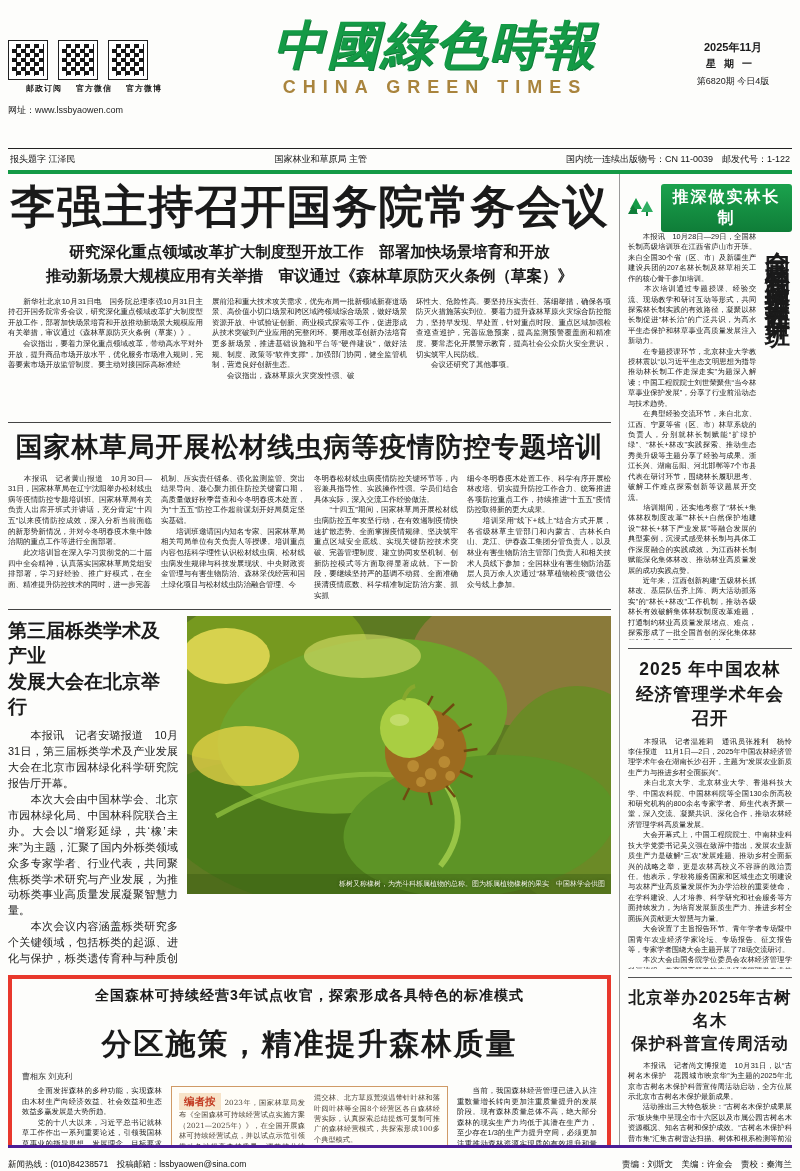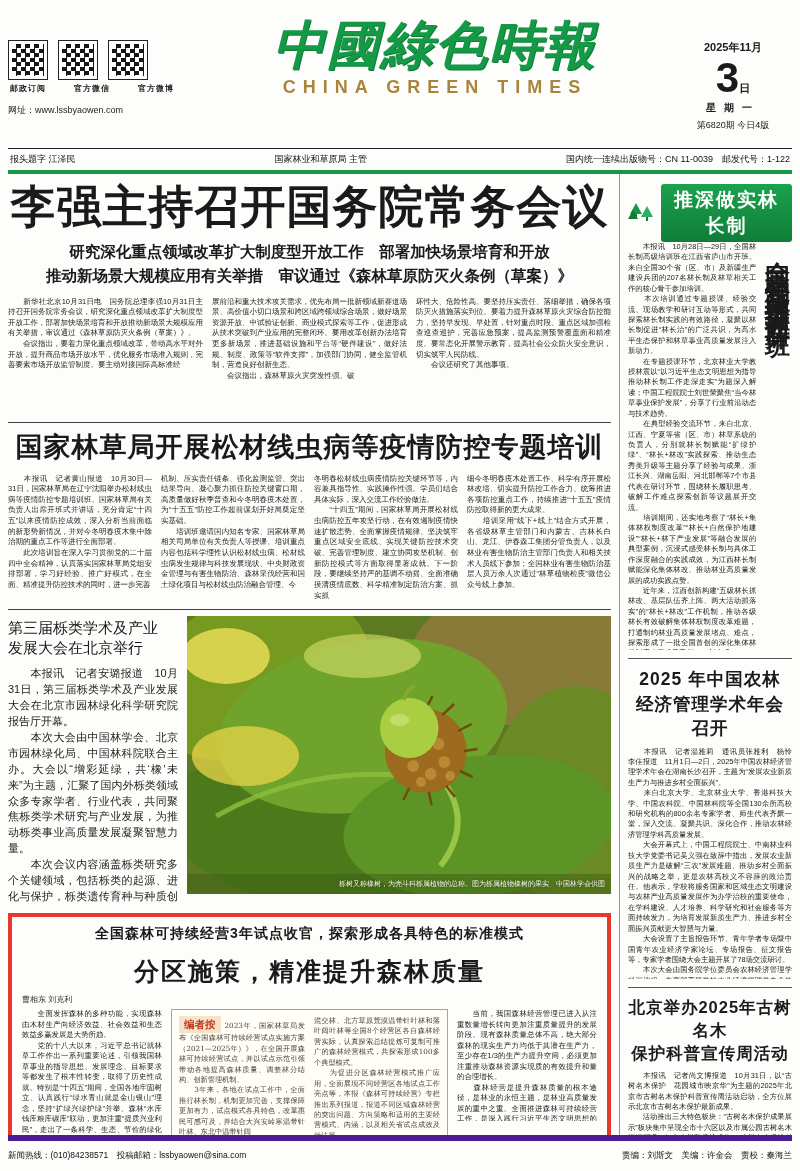--- a/index.html
+++ b/index.html
@@ -9,21 +9,21 @@
     width:800px; height:1171px; margin:0 auto; background:#fdfdfb;
     padding:8px 8px 0 8px; overflow:hidden; position:relative;
   }
   
   .masthead { display:flex; align-items:flex-start; padding:10px 0 0 0; height:140px; }
   .qr-block { width:188px; padding-top:22px; }
   .qr-row { display:flex; gap:10px; }
   .qr { width:40px; height:40px; border:1px solid #222; padding:3px; background:#fff; }
   .qr-inner { width:100%; height:100%;
     background:repeating-conic-gradient(#161616 0% 25%, #ffffff 0% 50%) 0 0 / 9px 9px; }
-  .qr-labels { display:flex; gap:24px; margin-top:3px; }
+  .qr-labels { display:flex; gap:10px; margin-top:3px;margin-left:16px; }
   .qr-labels span { width:40px; text-align:center; font-size:8px; font-weight:700; letter-spacing:1px; }
   .site { margin-top:10px; font-size:9px; color:#222; }
   .title-block { flex:1; text-align:center; }
   .cn-title { font-family:"DejaVu Serif", serif; font-style:italic; font-weight:900;
     font-size:52px; line-height:1.05; color:#149a46; letter-spacing:2px;
     text-shadow:1px 1px 0 #0f7d38; }
   .en-title { margin-top:4px; font-size:18px; font-weight:800; letter-spacing:7px; color:#a9843d; }
   .date-block { width:118px; text-align:center; padding-top:22px; }
   .date-l1 { font-size:11px; font-weight:700; }
   .date-day { font-size:42px; font-weight:700; line-height:1; margin-top:2px; }
@@ -39,58 +39,58 @@
   .h1 { text-align:center; font-weight:900; font-size:45px; letter-spacing:1px; margin-top:8px; line-height:1.1;}
   .subhead { text-align:center; font-weight:700; font-size:15.5px; line-height:1.55; margin-top:8px; white-space:pre-line; }
   .cols { display:flex; gap:9px; margin-top:9px; }
   .cols > div { flex:1; font-size:7.5px; line-height:1.42; text-align:justify;
     white-space:pre-line; color:#1c1c1c; overflow:hidden; }
   .rule { border-top:1px solid #444; margin:9px 0 6px 0; }
   .h2 { text-align:center; font-weight:800; font-size:27px; letter-spacing:1px; margin-top:4px; }
   .a1-body { height:116px; } .a2-body { height:126px; }
   .row3 { display:flex; margin-top:4px; }
   .art3 { width:170px; }
-  .h3 { font-weight:400; font-size:15px; line-height:1.35; white-space:pre-line; margin:2px 0 8px 0; }
+  .h3 { font-weight:700; font-size:19px; line-height:1.35; white-space:pre-line; margin:2px 0 8px 0; }
   .art3-body { font-size:11px; line-height:1.45; text-align:justify; white-space:pre-line; height:238px; overflow:hidden;}
   .photo-wrap { flex:1; margin-left:9px; position:relative; height:278px; overflow:hidden; }
   .photo-wrap svg { width:100%; height:100%; display:block; }
   .caption { position:absolute; right:6px; bottom:5px; font-size:7px; color:#f4f7e8;
     text-shadow:0 0 3px rgba(40,60,10,.9); }
   
   .feature { border:4px solid #e8382c; margin-top:9px; padding:8px 10px 9px 10px; }
   .kicker { text-align:center; font-size:14px; font-weight:600; letter-spacing:1px; }
-  .h-feature { text-align:center; font-weight:900; font-size:25px; letter-spacing:2px; margin-top:12px; }
+  .h-feature { text-align:center; font-weight:900; font-size:30px; letter-spacing:2px; margin-top:19px; }
   .byline { font-size:8px; color:#333; margin:6px 0 4px 0; }
   .f-cols { display:flex; gap:9px; height:158px; overflow:hidden; }
   .f-col { font-size:7.4px; line-height:1.42; text-align:justify; white-space:pre-line; overflow:hidden; }
   .f-c1,.f-c4 { width:140px; }
   .f-mid { flex:1; display:flex; flex-direction:column; }
   .note { border:1px solid #cf9a66; background:#fffdf7; padding:6px 7px; display:flex; gap:9px; }
   .note-label { display:inline-block; font-weight:800; font-size:10.5px; color:#c23b22;
     background:#f7e3c8; padding:1px 5px; margin-right:4px; }
   .note-col { flex:1; font-family:"DejaVu Serif", serif; font-size:7.2px; line-height:1.45;
     color:#4a4238; text-align:justify; white-space:pre-line; }
   
   .badge-row { display:flex; align-items:center; gap:5px; margin-top:10px; }
   .badge { flex:1; background:linear-gradient(#1ba24d,#0f7d38); color:#fff; font-weight:800;
-    font-size:19px; letter-spacing:2px; text-align:center; padding:3px 4px; border-radius:3px; }
+    font-size:16px; letter-spacing:2px; text-align:center; padding:3px 4px; border-radius:3px; }
   .side-top { display:flex; margin-top:0; }
   .side-top-body { flex:1; font-size:7.3px; line-height:1.43; text-align:justify;
     white-space:pre-line; height:408px; overflow:hidden; }
   .v-head { writing-mode:vertical-rl; text-orientation:upright; font-weight:900; font-size:25px;
     letter-spacing:5px; line-height:1.15; margin-left:7px; height:408px; }
   .side-rule { border-top:1px solid #555; margin:8px 0; }
   .h-side { text-align:center; font-weight:800; font-size:17.5px; line-height:1.4; white-space:pre-line; letter-spacing:1px; }
   .side-body { margin-top:6px; font-size:7.3px; line-height:1.43; text-align:justify;
     white-space:pre-line; overflow:hidden; }
   .agri-body { height:232px; } .tree-body { height:196px; }
   
-  .footer { position:absolute; left:8px; right:8px; bottom:0; height:36px;
-    border-top:6px solid #4c1d95; display:flex; justify-content:space-between;
-    align-items:center; font-size:8.5px; color:#111; background:#fdfdfb; }
+  .footer { position:absolute; left:8px; right:8px; bottom:0; height:26px;
+    border-top:3px solid #4c1d95; display:flex; justify-content:space-between;
+    align-items:flex-end; font-size:8.5px; color:#111; background:#fdfdfb; }
 </style>
 </head>
 <body>
 
 <div class="page">
 
   <div class="masthead">
     <div class="qr-block">
       <div class="qr-row">
         <div class="qr">
@@ -109,21 +109,20 @@
         <span>官方微博</span>
       </div>
       <div class="site">网址：www.lssbyaowen.com</div>
     </div>
     <div class="title-block">
       <div class="cn-title">中國綠色時報</div>
       <div class="en-title">CHINA GREEN TIMES</div>
     </div>
     <div class="date-block">
       <div class="date-l1">2025年11月</div>
-      <div class="date-day"><span>3</span><small>日</small></div>
       <div class="date-week">星期一</div>
       <div class="date-issue">第6820期 今日4版</div>
     </div>
   </div>
   <div class="info-bar">
     <span>报头题字 江泽民</span>
     <span>国家林业和草原局 主管</span>
     <span>国内统一连续出版物号：CN 11-0039　邮发代号：1-122</span>
   </div>
 

